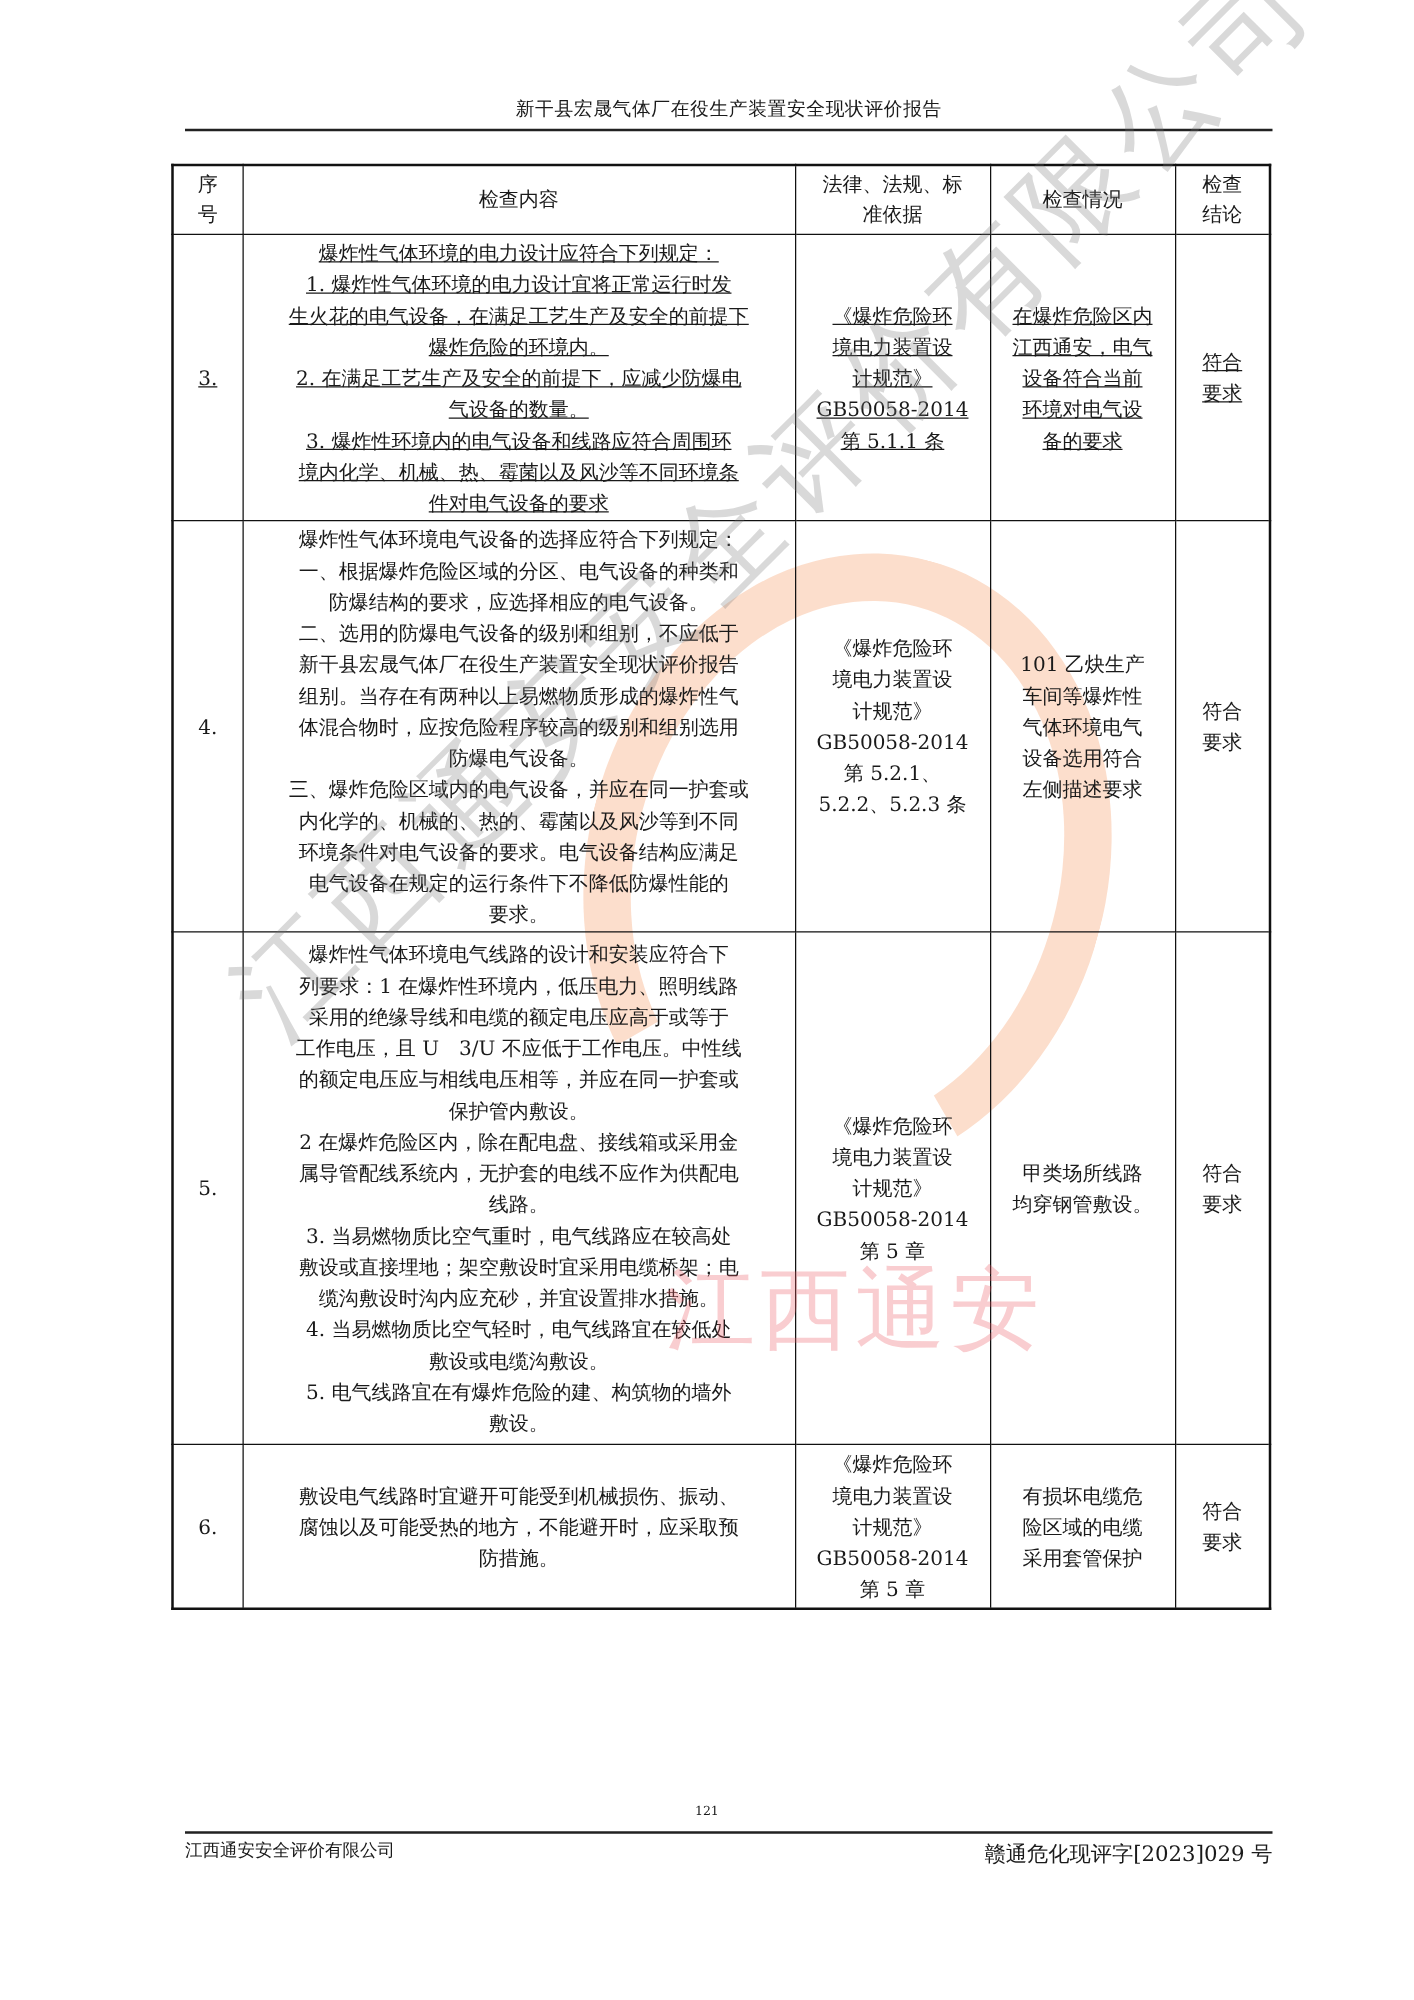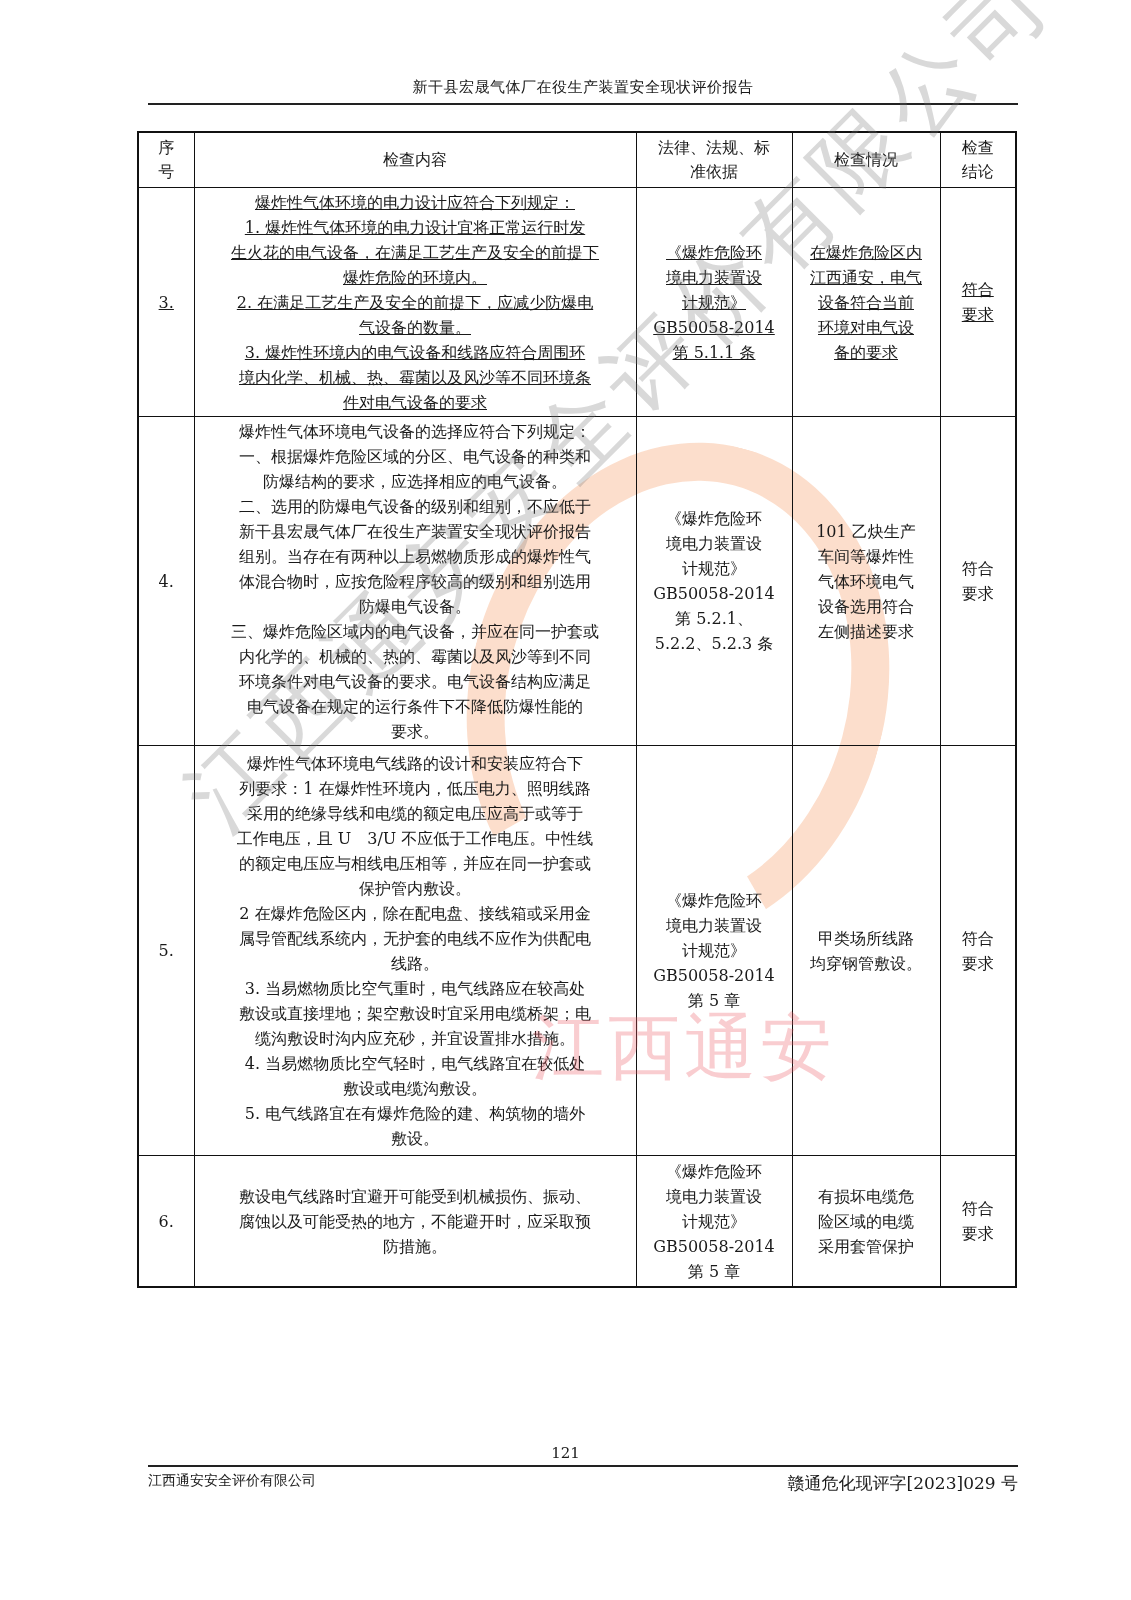--- a/index.html
+++ b/index.html
@@ -52,21 +52,21 @@
       transform: rotate(-45deg); transform-origin: left top;
       white-space: nowrap; pointer-events: none; letter-spacing: 8px;
       font-family: "DejaVu Sans", sans-serif;
     }
     .watermark-red {
       position: absolute; left: 532px; top: 1000px; font-size: 72px;
       color: rgba(235, 90, 100, 0.3); pointer-events: none; letter-spacing: 4px;
       font-family: "DejaVu Sans", sans-serif;
     }
     .page-number {
-      position: absolute; left: 0; width: 1131px; top: 1444px; text-align: center; font-size: 15px;
+      position: absolute; left: 0; width: 1131px; top: 1444px; text-align: center; font-size: 10px;
     }
     .footer-rule {
       position: absolute; left: 148px; top: 1465px; width: 870px; height: 0; border-top: 2px solid #222;
     }
     .footer-left {
       position: absolute; left: 148px; top: 1472px; font-size: 14px;
     }
     .footer-right {
       position: absolute; right: 113px; top: 1472px; font-size: 17px;
     }

